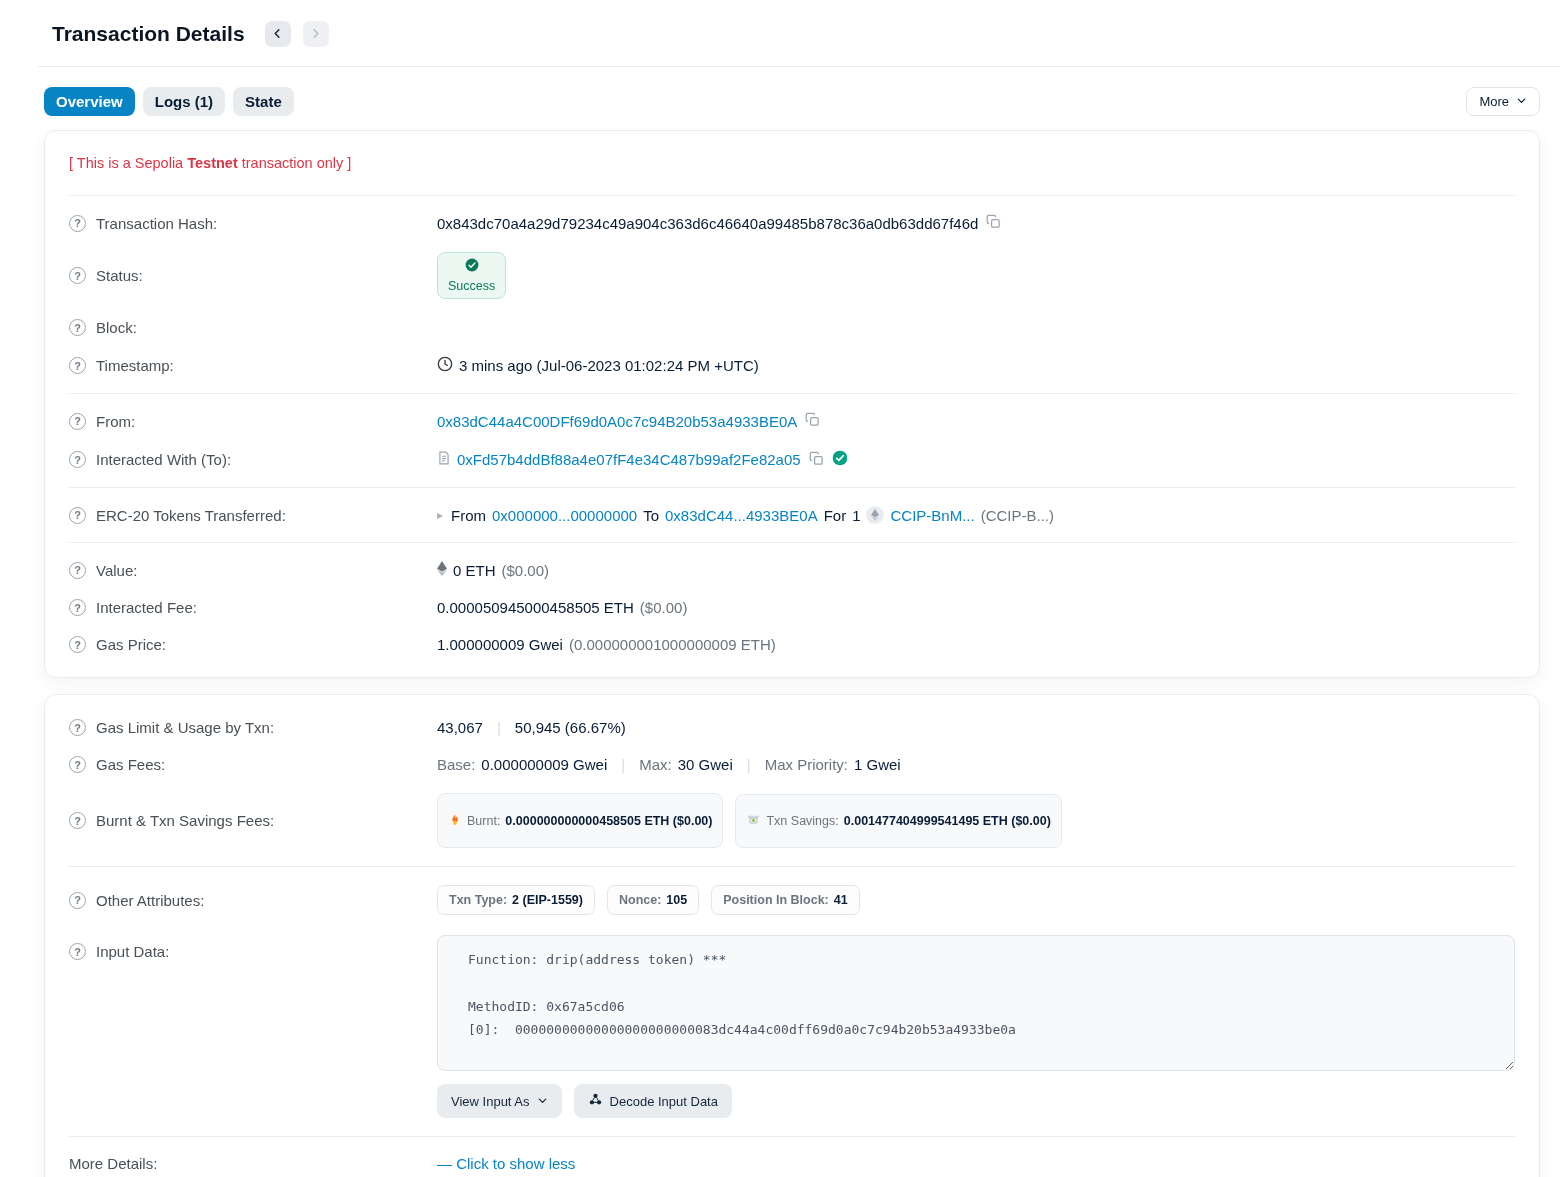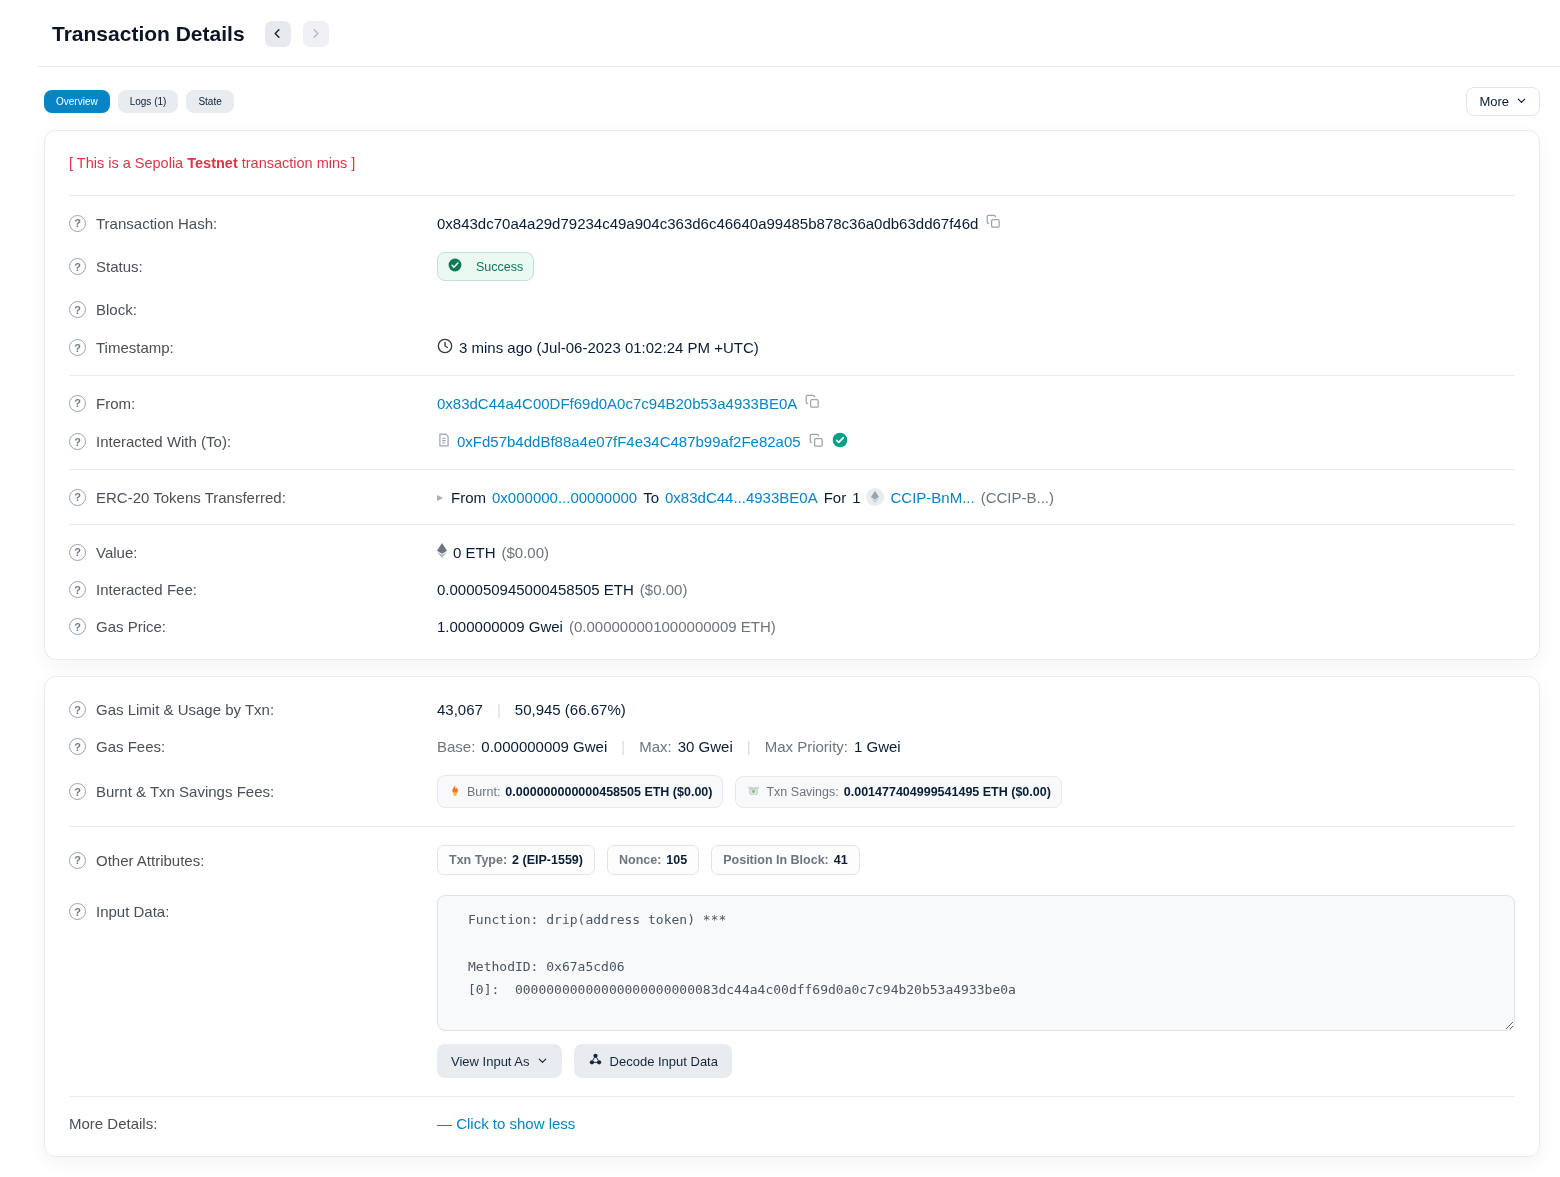--- a/index.html
+++ b/index.html
@@ -19,21 +19,21 @@
     background:#e6e9ed; display:inline-flex; align-items:center; justify-content:center;
     color:#212529; cursor:pointer; padding:0;
   }
   .nav-btn.disabled { background:#eef0f3; color:#b4bcc4; cursor:default; }
   .header-rule { height:1px; background:#e9ecef; margin:0 -20px 0 -6px; }
 
   
   .tabs-row { display:flex; align-items:center; justify-content:space-between; margin:20px 0 14px; }
   .tabs { display:flex; gap:8px; }
   .tab {
-    border:none; border-radius:8px; padding:6px 12px; font-size:10px; font-weight:400;
+    border:none; border-radius:8px; padding:6px 12px; font-size:15px; font-weight:700;
     background:#e9ecef; color:#081d35; cursor:pointer; font-family:inherit;
   }
   .tab.active { background:#0784c3; color:#fff; }
   .more-btn {
     display:inline-flex; align-items:center; gap:7px;
     background:#fff; border:1px solid #e0e5eb; border-radius:8px;
     padding:6px 12px; font-size:13px; color:#081d35; cursor:pointer; font-family:inherit;
   }
 
   
@@ -63,33 +63,33 @@
   }
   .help::before { content:"?"; }
 
   .link { color:#0784c3; text-decoration:none; cursor:pointer; }
   .muted { color:#6c757d; }
   .sep { color:#d8dee4; margin:0 8px; }
   .bold { font-weight:400; }
   .icon-btn { background:none; border:none; padding:0 2px; cursor:pointer; display:inline-flex; align-items:center; }
 
   .badge-success {
-    display:inline-flex; align-items:center; gap:14px;
+    display:inline-flex; align-items:center; gap:4px;
     background:#ecf8f2; border:1px solid #bfe3d4; color:#0a7955;
-    border-radius:8px; padding:5px 10px; font-size:12.5px; font-weight:500;
+    border-radius:8px; padding:5px 10px; font-size:12.5px; font-weight:500;flex-direction:column;
   }
   .badge-confirm {
     display:inline-flex; align-items:center;
     background:#f8f9fa; border:1px solid #e6eaee; color:#081d35;
     border-radius:7px; padding:6px 10px; font-size:11.5px; font-weight:700; margin-left:6px;
   }
   .badge-fee {
     display:inline-flex; align-items:center; gap:5px;
     background:#f8f9fa; border:1px solid #e6eaee;
-    border-radius:8px; padding:7px 10px; font-size:12.5px;
+    border-radius:8px; padding:18px 10px; font-size:12.5px;
   }
   .badge-fee .k { color:#6c757d; }
   .badge-fee .v { font-weight:700; color:#081d35; }
   .badge-attr {
     display:inline-flex; align-items:center; gap:5px;
     background:#fdfdfe; border:1px solid #e0e5eb;
     border-radius:7px; padding:7px 11px; font-size:12.5px;
   }
   .badge-attr .k { color:#6c757d; font-weight:600; }
   .badge-attr .v { font-weight:700; color:#081d35; }
@@ -152,21 +152,21 @@
         <svg viewBox="0 0 24 24" width="11" height="11" fill="none" stroke="#081d35" stroke-width="2.6" stroke-linecap="round" stroke-linejoin="round">
             <path d="M5 9l7 7 7-7"></path>
           </svg>
       </span>
     </button>
   </div>
 
   <div class="card">
 
     <div class="note">
-      <span>[ This is a Sepolia </span><b>Testnet</b><span> transaction mins ]</span>
+      <span>[ This is a Sepolia </span><b>Testnet</b><span> transaction only ]</span>
     </div>
     <div class="divider"></div>
 
     <div class="row">
       <div class="row-label">
         <span class="help"></span>
         <span>Transaction Hash:</span>
       </div>
       <div class="row-value">
         <span>0x843dc70a4a29d79234c49a904c363d6c46640a99485b878c36a0db63dd67f46d</span>

